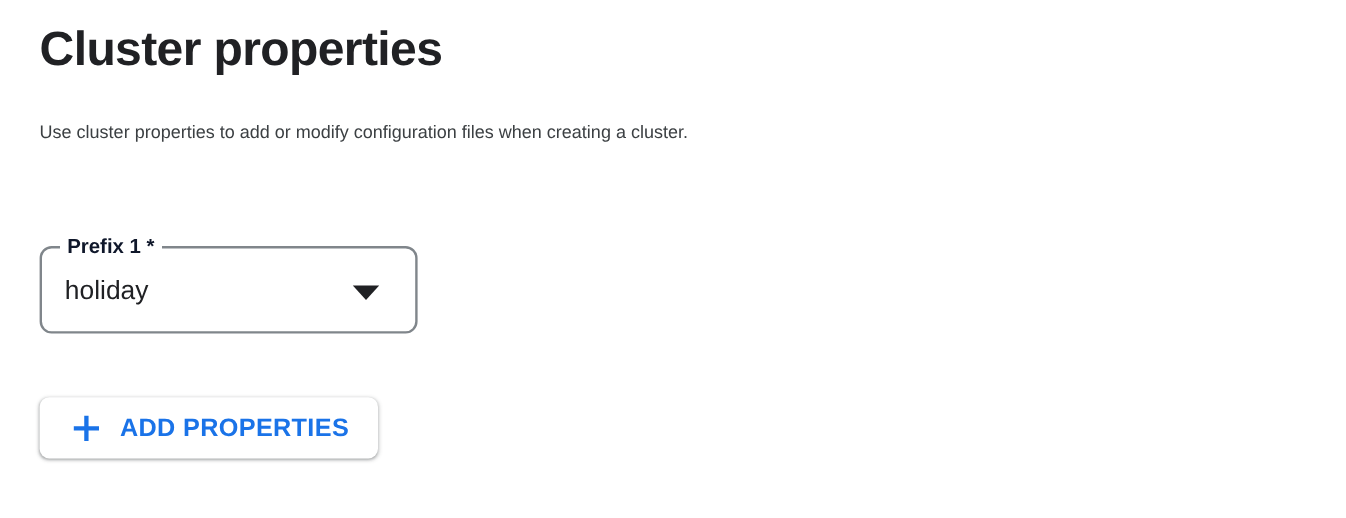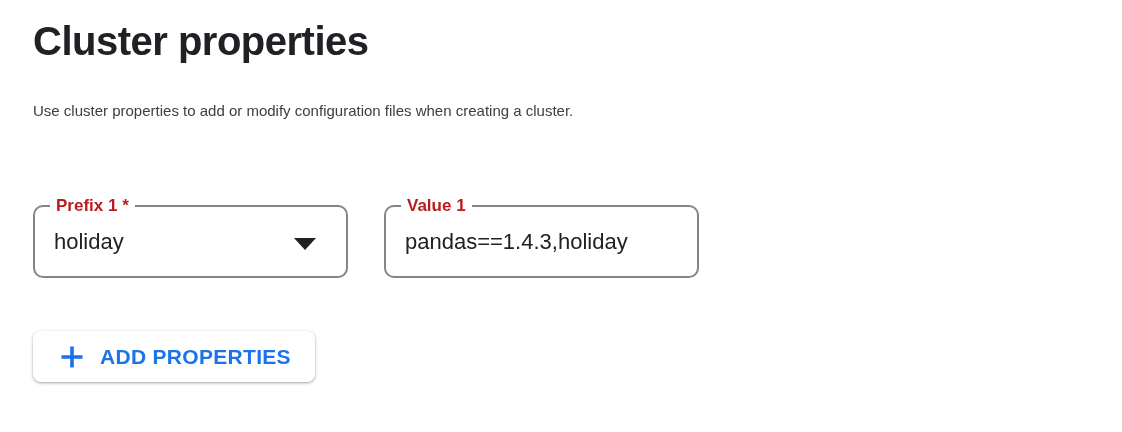--- a/index.html
+++ b/index.html
@@ -51,21 +51,21 @@
   }
   .field-label {
     position: absolute;
     top: -12px;
     left: 15px;
     background: #ffffff;
     padding: 0 6px;
     font-size: 17px;
     line-height: 22px;
     font-weight: 600;
-    color: #b91c1c;
+    color: #0f172a;
     white-space: nowrap;
   }
   .field-value {
     position: absolute;
     left: 0;
     top: 0;
     width: 100%;
     height: 100%;
     padding: 0 44px 0 19px;
     font-size: 22px;
@@ -137,24 +137,20 @@
 
   <div class="fields-row">
 
     <div class="field">
       <span class="field-label">Prefix 1 *</span>
       <div class="field-value" role="button">holiday</div>
       <span class="dropdown-arrow"></span>
     </div>
 
 
-    <div class="field">
-      <span class="field-label">Value 1</span>
-      <input type="text" value="pandas==1.4.3,holiday" style="">
-    </div>
 
   </div>
 
   <button class="add-btn">
     <svg class="plus-icon" viewBox="0 0 30 30" aria-hidden="true">
       <path d="M15 4.5 V25.5 M4.5 15 H25.5" stroke="#1a73e8" stroke-width="3.6" fill="none"></path>
     </svg>
     <span>ADD PROPERTIES</span>
   </button>
 

